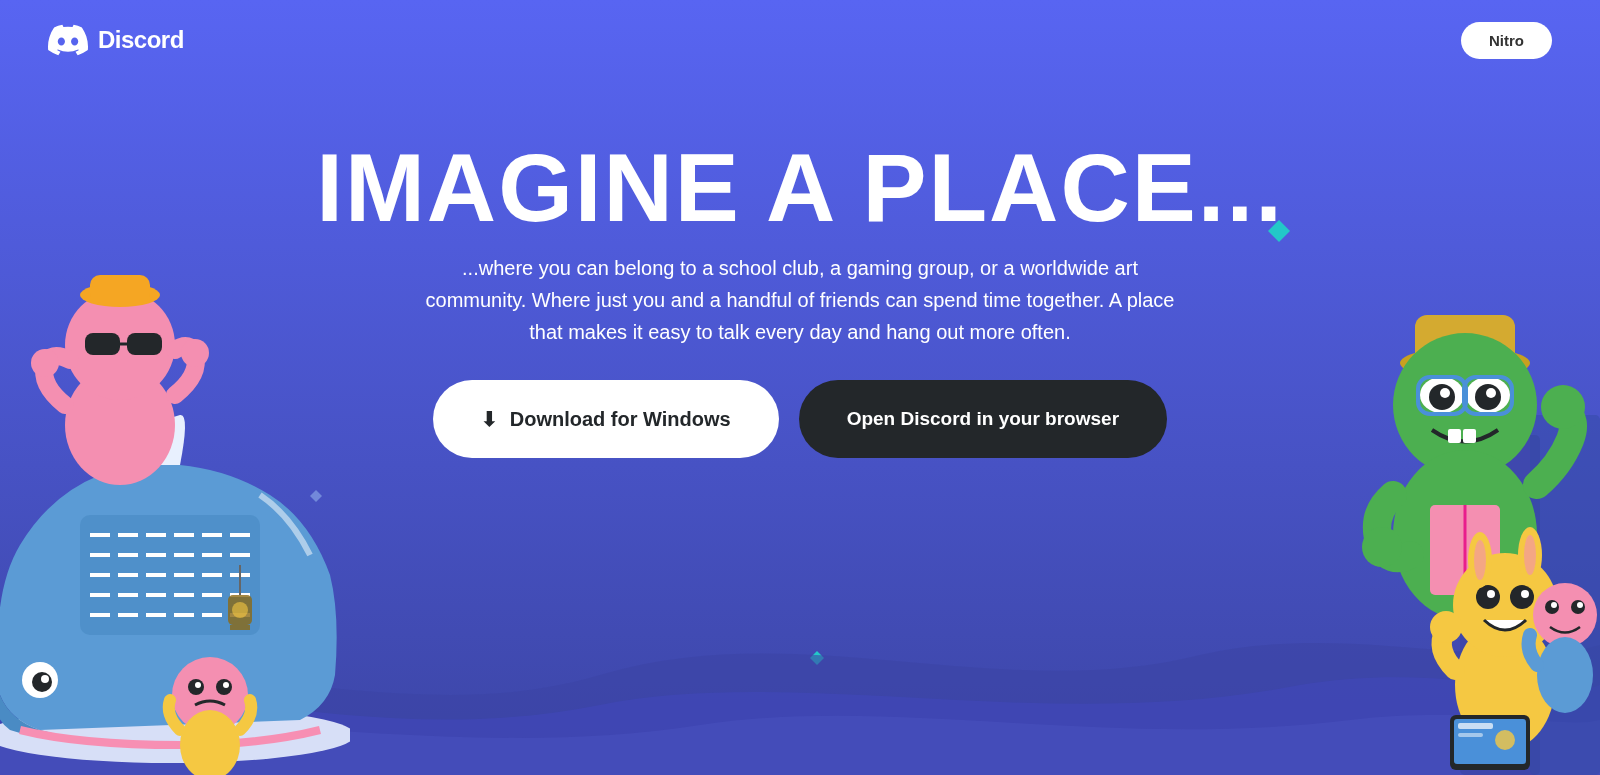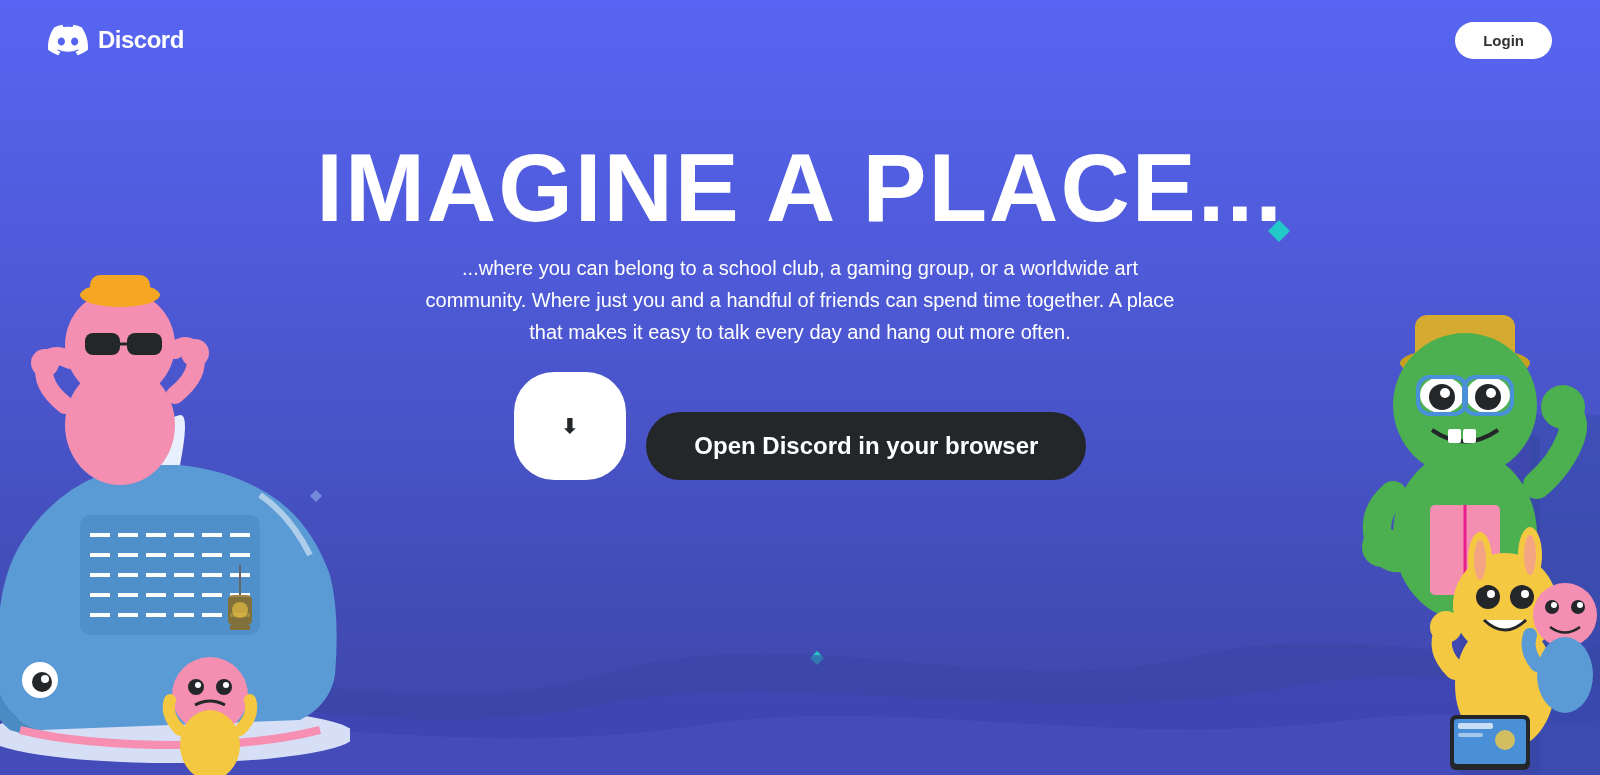--- a/index.html
+++ b/index.html
@@ -105,21 +105,21 @@
       text-transform: uppercase;
       line-height: 1;
       margin-bottom: 16px;
     }
 
     .hero-subtitle {
       font-size: 20px;
       color: white;
       line-height: 1.6;
       max-width: 760px;
-      margin: 0 auto 24px auto;
+      margin: 0 auto 32px auto;
     }
 
     .hero-buttons {
       display: flex;
       justify-content: center;
       gap: 20px;
     }
 
     .btn-download {
       background: white;
@@ -134,26 +134,25 @@
       align-items: center;
       gap: 12px;
       white-space: nowrap;
     }
 
     .btn-browser {
       background: #23272a;
       color: white;
       border: none;
       border-radius: 40px;
-      padding: 20px 48px;
-      font-size: 24px;
+      padding: 28px 48px;
+      font-size: 19px;
       font-weight: 600;
       cursor: pointer;
       white-space: nowrap;
-      margin-top: 40px;
     }
 
     
     .waves-svg {
       position: absolute;
       bottom: 0;
       left: 0;
       width: 100%;
     }
 
@@ -405,27 +404,28 @@
     <div class="nav-left">
       <a class="discord-logo" href="#">
         <svg class="discord-logo-icon" viewBox="0 0 127.14 96.36" xmlns="http://www.w3.org/2000/svg">
           <path d="M107.7 8.07A105.15 105.15 0 0 0 81.47 0a72.06 72.06 0 0 0-3.36 6.83 97.68 97.68 0 0 0-29.11 0A72.37 72.37 0 0 0 45.64 0a105.89 105.89 0 0 0-26.25 8.09C2.79 32.65-1.71 56.6.54 80.21a105.73 105.73 0 0 0 32.17 16.15 77.7 77.7 0 0 0 6.89-11.11 68.42 68.42 0 0 1-10.85-5.18c.91-.66 1.8-1.34 2.66-2a75.57 75.57 0 0 0 64.32 0c.87.71 1.76 1.39 2.66 2a68.68 68.68 0 0 1-10.87 5.19 77 77 0 0 0 6.89 11.1 105.25 105.25 0 0 0 32.19-16.14c2.64-27.38-4.51-51.11-18.9-72.15zM42.45 65.69C36.18 65.69 31 60 31 53s5-12.74 11.43-12.74S54 46 53.89 53s-5.05 12.69-11.44 12.69zm42.24 0C78.41 65.69 73.25 60 73.25 53s5-12.74 11.44-12.74S96.23 46 96.12 53s-5.04 12.69-11.43 12.69z" fill="white"></path>
         </svg>
         <span class="discord-logo-text">Discord</span>
       </a>
     </div>
 
 
-    <button class="login-btn">Login</button>
+    <button class="login-btn">Nitro</button>
   </nav>
 
   <div class="hero">
     <h1 class="hero-title">IMAGINE A PLACE...</h1>
     <p class="hero-subtitle">...where you can belong to a school club, a gaming group, or a worldwide art community. Where just you and a handful of friends can spend time together. A place that makes it easy to talk every day and hang out more often.</p>
     <div class="hero-buttons">
       <button class="btn-download">
         <span class="download-icon">⬇</span>
+        <span>Download for Windows</span>
       </button>
       <button class="btn-browser">Open Discord in your browser</button>
     </div>
   </div>
 
 </div>
 
 </body></html>

